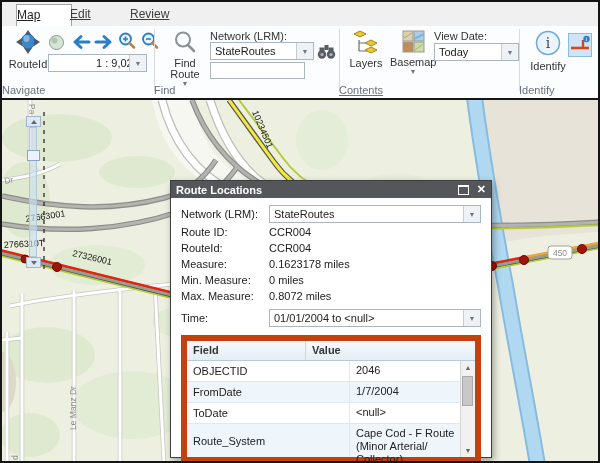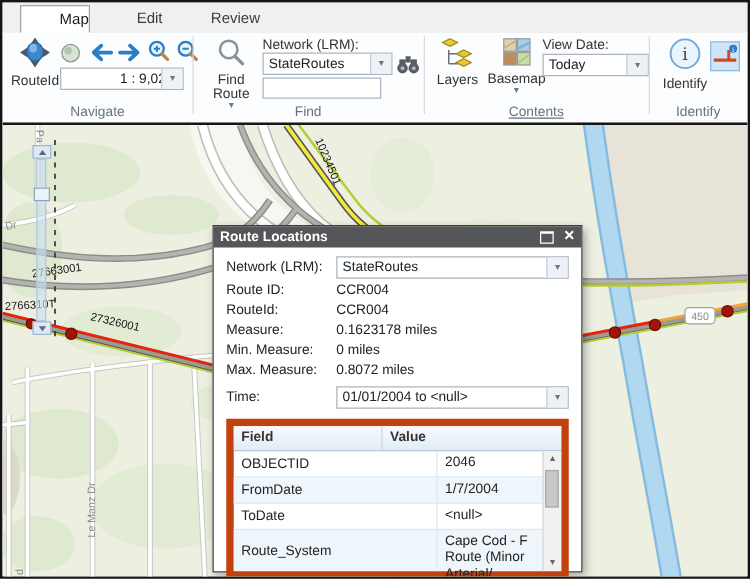--- a/index.html
+++ b/index.html
@@ -1,41 +1,41 @@
 <!DOCTYPE html>
 <html><head>
 <meta charset="utf-8">
 <style>
   html,body{margin:0;padding:0;}
   body{width:600px;height:463px;font-family:"Liberation Sans",sans-serif;background:#fff;}
   .window{position:relative;width:600px;height:463px;box-sizing:border-box;border:2px solid #141414;background:#fff;overflow:hidden;}
   .ab{position:absolute;}
   
   .tabbar{left:0;top:0;width:100%;height:24px;background:#f0f0f0;border-bottom:1px solid #d6d6d6;}
-  .tab{position:absolute;top:2px;height:21px;line-height:21px;text-align:right;font-size:12px;color:#3c3c3c;cursor:default;}
+  .tab{position:absolute;top:2px;height:21px;line-height:21px;text-align:left;font-size:12px;color:#3c3c3c;cursor:default;text-decoration:underline;}
   .tab.active{background:#fff;border:1px solid #a3a3a3;border-bottom:1px solid #fff;color:#222;}
   .ribbon{left:0;top:24px;width:100%;height:72px;background:#fcfdfe;}
-  .grouplabel{top:58px;font-size:11px;color:#68727e;text-align:center;}
+  .grouplabel{top:58px;font-size:11px;color:#68727e;text-align:left;}
   .divider{top:3px;height:62px;border-left:1px solid #dadada;width:0;}
   .btnlabel{font-size:11px;color:#333;text-align:center;line-height:11px;}
   .combo{display:flex;box-sizing:border-box;background:#fff;border:1px solid #abb5bf;height:18px;align-items:center;font-size:11px;color:#222;}
   .combo .val{flex:1;padding-left:4px;white-space:nowrap;overflow:hidden;}
   .combo .arr{width:16px;height:100%;background:#eef2f6;border-left:1px solid #c3ccd5;display:flex;align-items:center;justify-content:center;font-size:7px;color:#6b7885;}
   .smalldown{font-size:7px;color:#6b7885;text-align:center;}
   
   .map{left:0;top:96px;width:596px;height:363px;border-top:2px solid #161616;background:#edf0e1;}
   
   .slider{left:24px;top:16px;width:15px;height:152px;z-index:5;}
   .sl-btn{position:absolute;left:0;width:15px;height:11px;background:#dde9f4;border:1px solid #9fb6cc;box-sizing:border-box;display:flex;align-items:center;justify-content:center;}
   .sl-tri-up{width:0;height:0;border-left:3px solid transparent;border-right:3px solid transparent;border-bottom:4px solid #5a6b7d;}
   .sl-tri-dn{width:0;height:0;border-left:3px solid transparent;border-right:3px solid transparent;border-top:4px solid #5a6b7d;}
   .sl-track{position:absolute;left:3px;top:11px;width:8px;height:130px;background:rgba(205,222,238,.65);border:1px solid #b3c7da;box-sizing:border-box;}
   .sl-thumb{position:absolute;left:1px;top:34px;width:13px;height:11px;background:#ecf2f9;border:1px solid #8aa5c0;box-sizing:border-box;}
   
-  .dialog{left:168px;top:178px;width:296px;height:278px;background:#fff;border:1px solid #3c3e40;box-sizing:border-box;box-shadow:2px 3px 7px rgba(0,0,0,.35);z-index:10;font-size:11px;}
+  .dialog{left:168px;top:178px;width:322px;height:278px;background:#fff;border:1px solid #3c3e40;box-sizing:border-box;box-shadow:2px 3px 7px rgba(0,0,0,.35);z-index:10;font-size:11px;}
   .dlg-title{height:17px;background:#54565a;color:#fff;display:flex;align-items:center;font-size:11px;font-weight:bold;padding:0 5px;}
   .dlg-title .t{flex:1;}
   .dlg-max{width:9px;height:7px;border:1px solid #fff;border-top:2px solid #fff;margin-right:8px;}
   .dlg-close{color:#fff;font-size:11px;font-weight:bold;line-height:11px;}
   .dlg-body{padding:6px 10px 0 10px;}
   .frow{display:flex;align-items:center;height:16px;color:#222;}
   .frow.tall{height:20px;}
   .flabel{width:88px;flex:none;}
   .fcombo{flex:1;}
   

